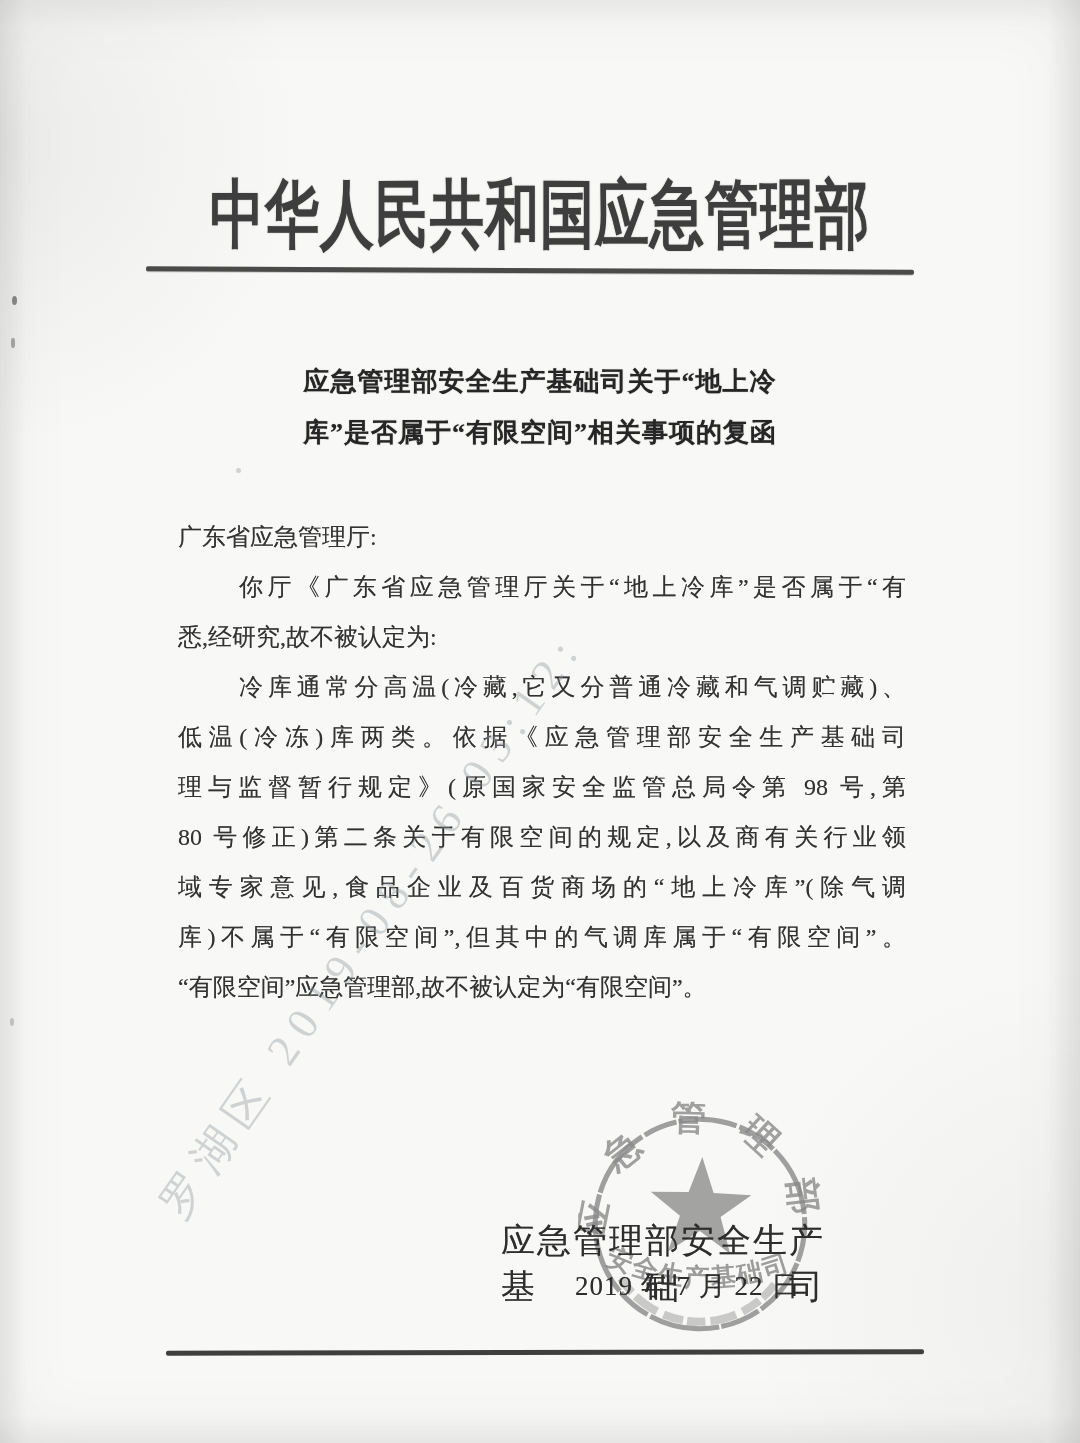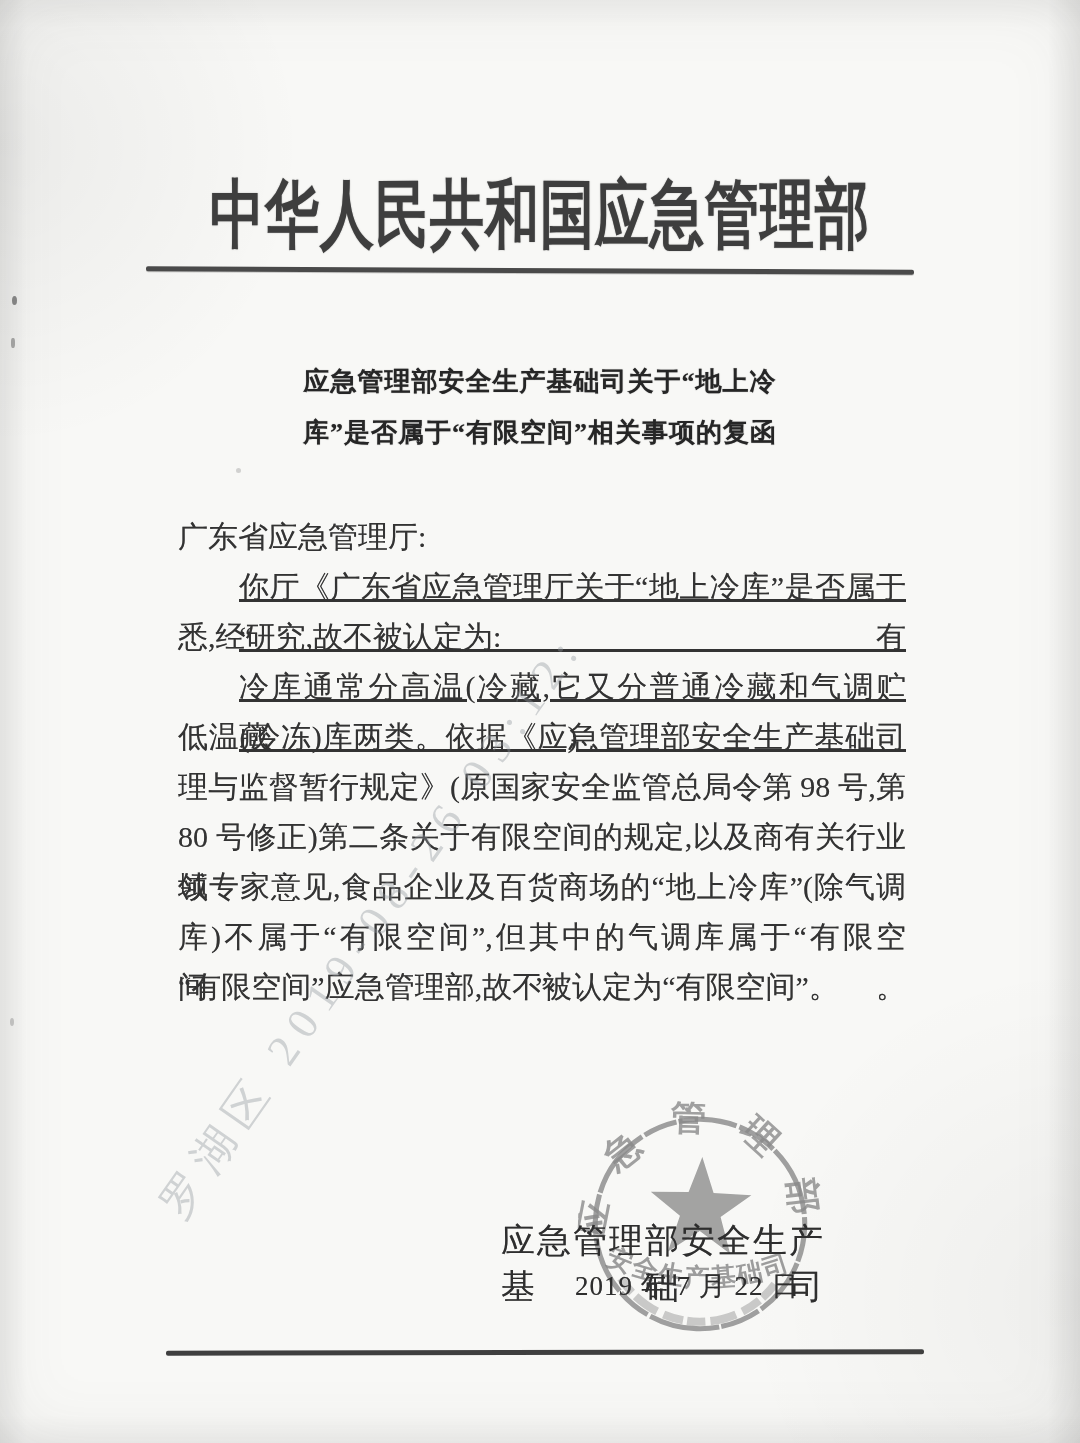--- a/index.html
+++ b/index.html
@@ -34,26 +34,26 @@
     box-shadow:0 1px 0 rgba(74,74,74,.25);
   }
   .doc-title{
     position:absolute;top:356px;left:0;width:100%;
     text-align:center;font-size:26px;font-weight:700;line-height:51px;
     color:#262626;letter-spacing:1px;
     text-shadow:0 0 1px rgba(38,38,38,.55);
   }
   .doc-body{
     position:absolute;left:178px;top:512px;width:728px;
-    font-size:30px;line-height:50px;color:#333;
+    font-size:24px;line-height:50px;color:#333;
     text-shadow:0 0 .6px rgba(51,51,51,.5);
   }
   .body-line{height:50px;}
   .body-line.full{text-align:justify;text-align-last:justify;}
-  .body-line.indent{padding-left:61px;text-decoration:underline;}
+  .body-line.indent{padding-left:61px;}
   .signature{
     position:absolute;top:1218px;left:501px;width:322px;
     font-size:34px;color:#2e2e2e;text-align:justify;text-align-last:justify;
     text-shadow:0 0 .6px rgba(46,46,46,.5);z-index:6;
   }
   .sig-date{
     position:absolute;top:1268px;left:575px;
     font-size:27px;color:#2e2e2e;letter-spacing:1px;
     text-shadow:0 0 .6px rgba(46,46,46,.5);z-index:6;
   }

